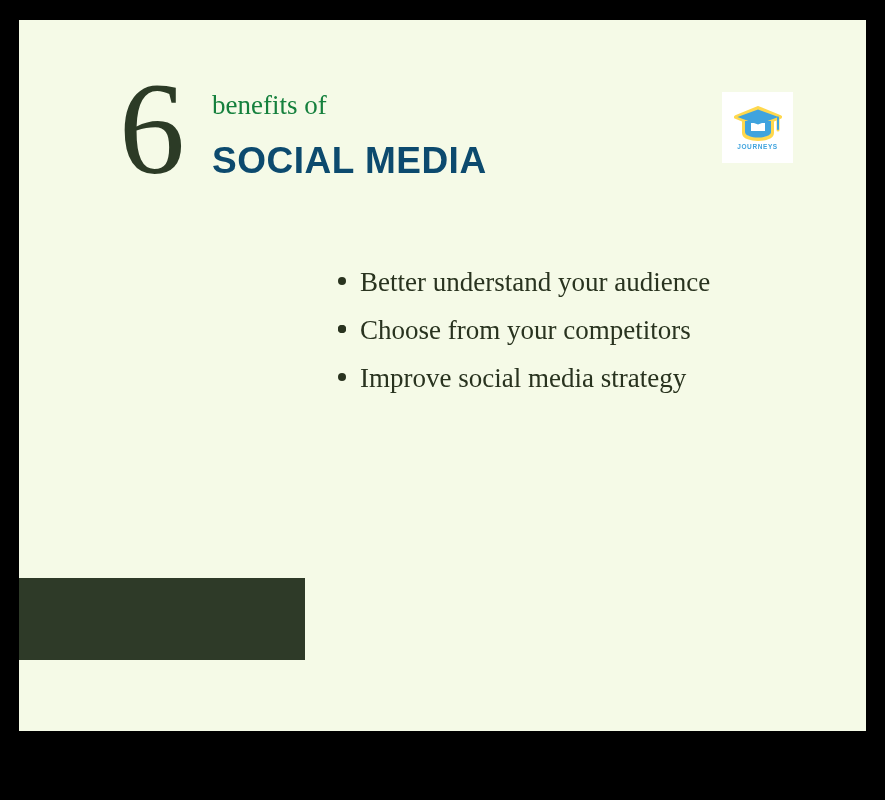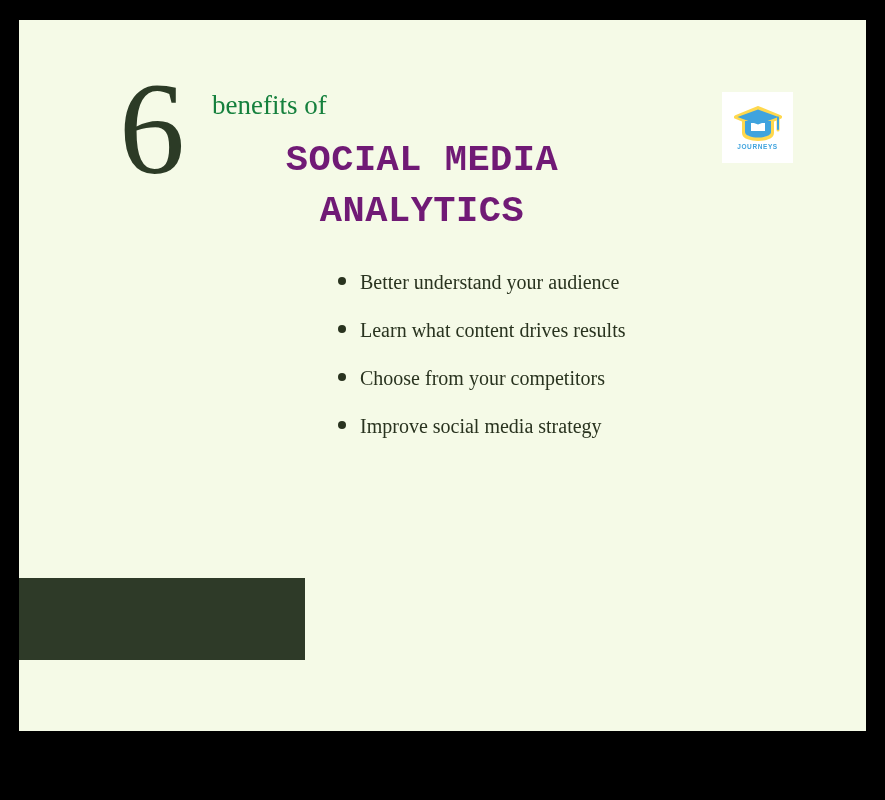--- a/index.html
+++ b/index.html
@@ -64,27 +64,26 @@
     line-height: 1.15;
     color: #15803d;
     font-weight: 400;
   }
 
   #headline-main {
     position: absolute;
     left: 193px;
     top: 115px;
     width: 420px;
-    font-family: Liberation Mono, monospace;
+    font-family: Liberation Sans, sans-serif;
     font-size: 37px;
     line-height: 1.38;
     font-weight: 700;
-    color: #701a75;
+    color: #0c4a6e;
     letter-spacing: 0.5px;
-    text-align: center;
   }
 
   #headline-main .hl-line {
     display: block;
   }
 
   
   #logo-badge {
     position: absolute;
     left: 703px;
@@ -131,21 +130,21 @@
     width: 500px;
     margin: 0;
     padding: 0;
     list-style: none;
   }
 
   #benefits-list .benefit-item {
     position: relative;
     padding-left: 22px;
     font-family: "Liberation Serif", "DejaVu Serif", serif;
-    font-size: 20px;
+    font-size: 27px;
     line-height: 48px;
     color: #29331F;
     font-weight: 400;
   }
 
   #benefits-list .benefit-item .bullet-dot {
     position: absolute;
     left: 0;
     top: 19px;
     width: 8px;
@@ -162,21 +161,20 @@
   <div id="poster-canvas">
 
     <div id="header-block">
 
       <div id="big-numeral">6</div>
 
       <div id="benefits-of">benefits of</div>
 
       <div id="headline-main">
         <span class="hl-line">SOCIAL MEDIA</span>
-        <span class="hl-line">ANALYTICS</span>
       </div>
 
       <div id="logo-badge">
         <svg id="logo-mark" viewBox="0 0 48 36">
 
           <path d="M24 2 L46 11 L24 20 L2 11 Z" fill="none" stroke="#FFD84D" stroke-width="4" stroke-linejoin="round"></path>
           <path d="M10 15 L10 27 C10 31 17 33 24 33 C31 33 38 31 38 27 L38 15" fill="none" stroke="#FFD84D" stroke-width="4" stroke-linejoin="round"></path>
           <path d="M44 12 L44 24" fill="none" stroke="#FFD84D" stroke-width="3" stroke-linecap="round"></path>
 
           <path d="M11 15 L11 26 C11 29.5 17.5 31.5 24 31.5 C30.5 31.5 37 29.5 37 26 L37 15 Z" fill="#3FA3DE"></path>
@@ -194,21 +192,20 @@
 
     <div id="accent-bar"></div>
 
     <ul id="benefits-list">
       <li class="benefit-item">
         <span class="bullet-dot"></span>
         <span>Better understand your audience</span>
       </li>
       <li class="benefit-item">
         <span class="bullet-dot"></span>
-        <span>Learn what content drives results</span>
       </li>
       <li class="benefit-item">
         <span class="bullet-dot"></span>
         <span>Choose from your competitors</span>
       </li>
       <li class="benefit-item">
         <span class="bullet-dot"></span>
         <span>Improve social media strategy</span>
       </li>
     </ul>

